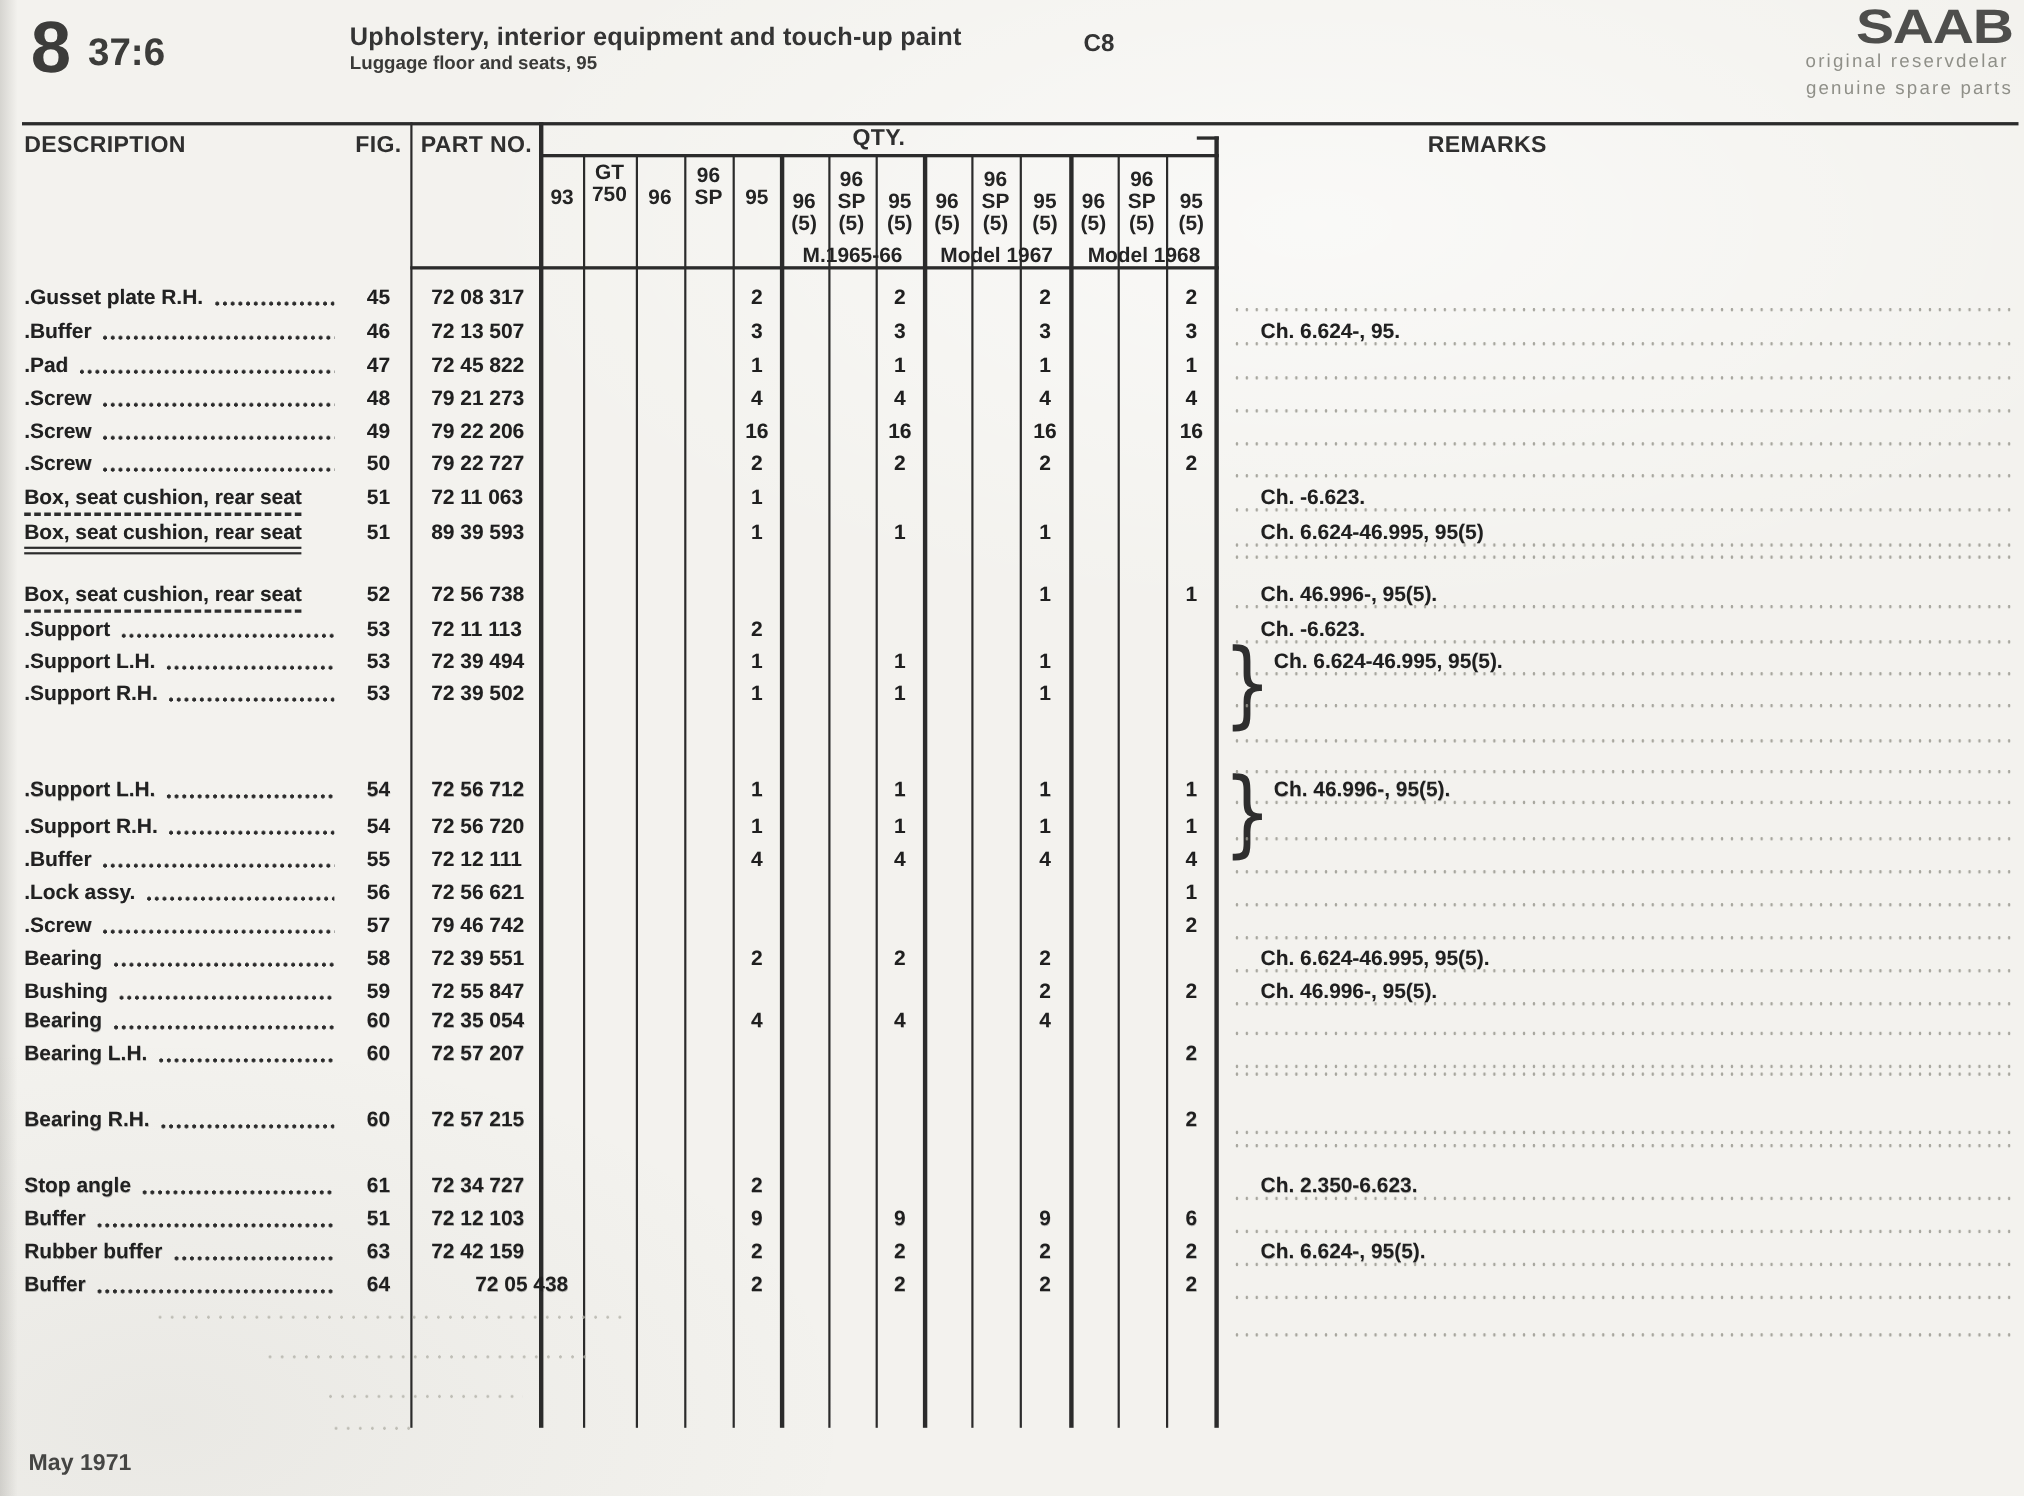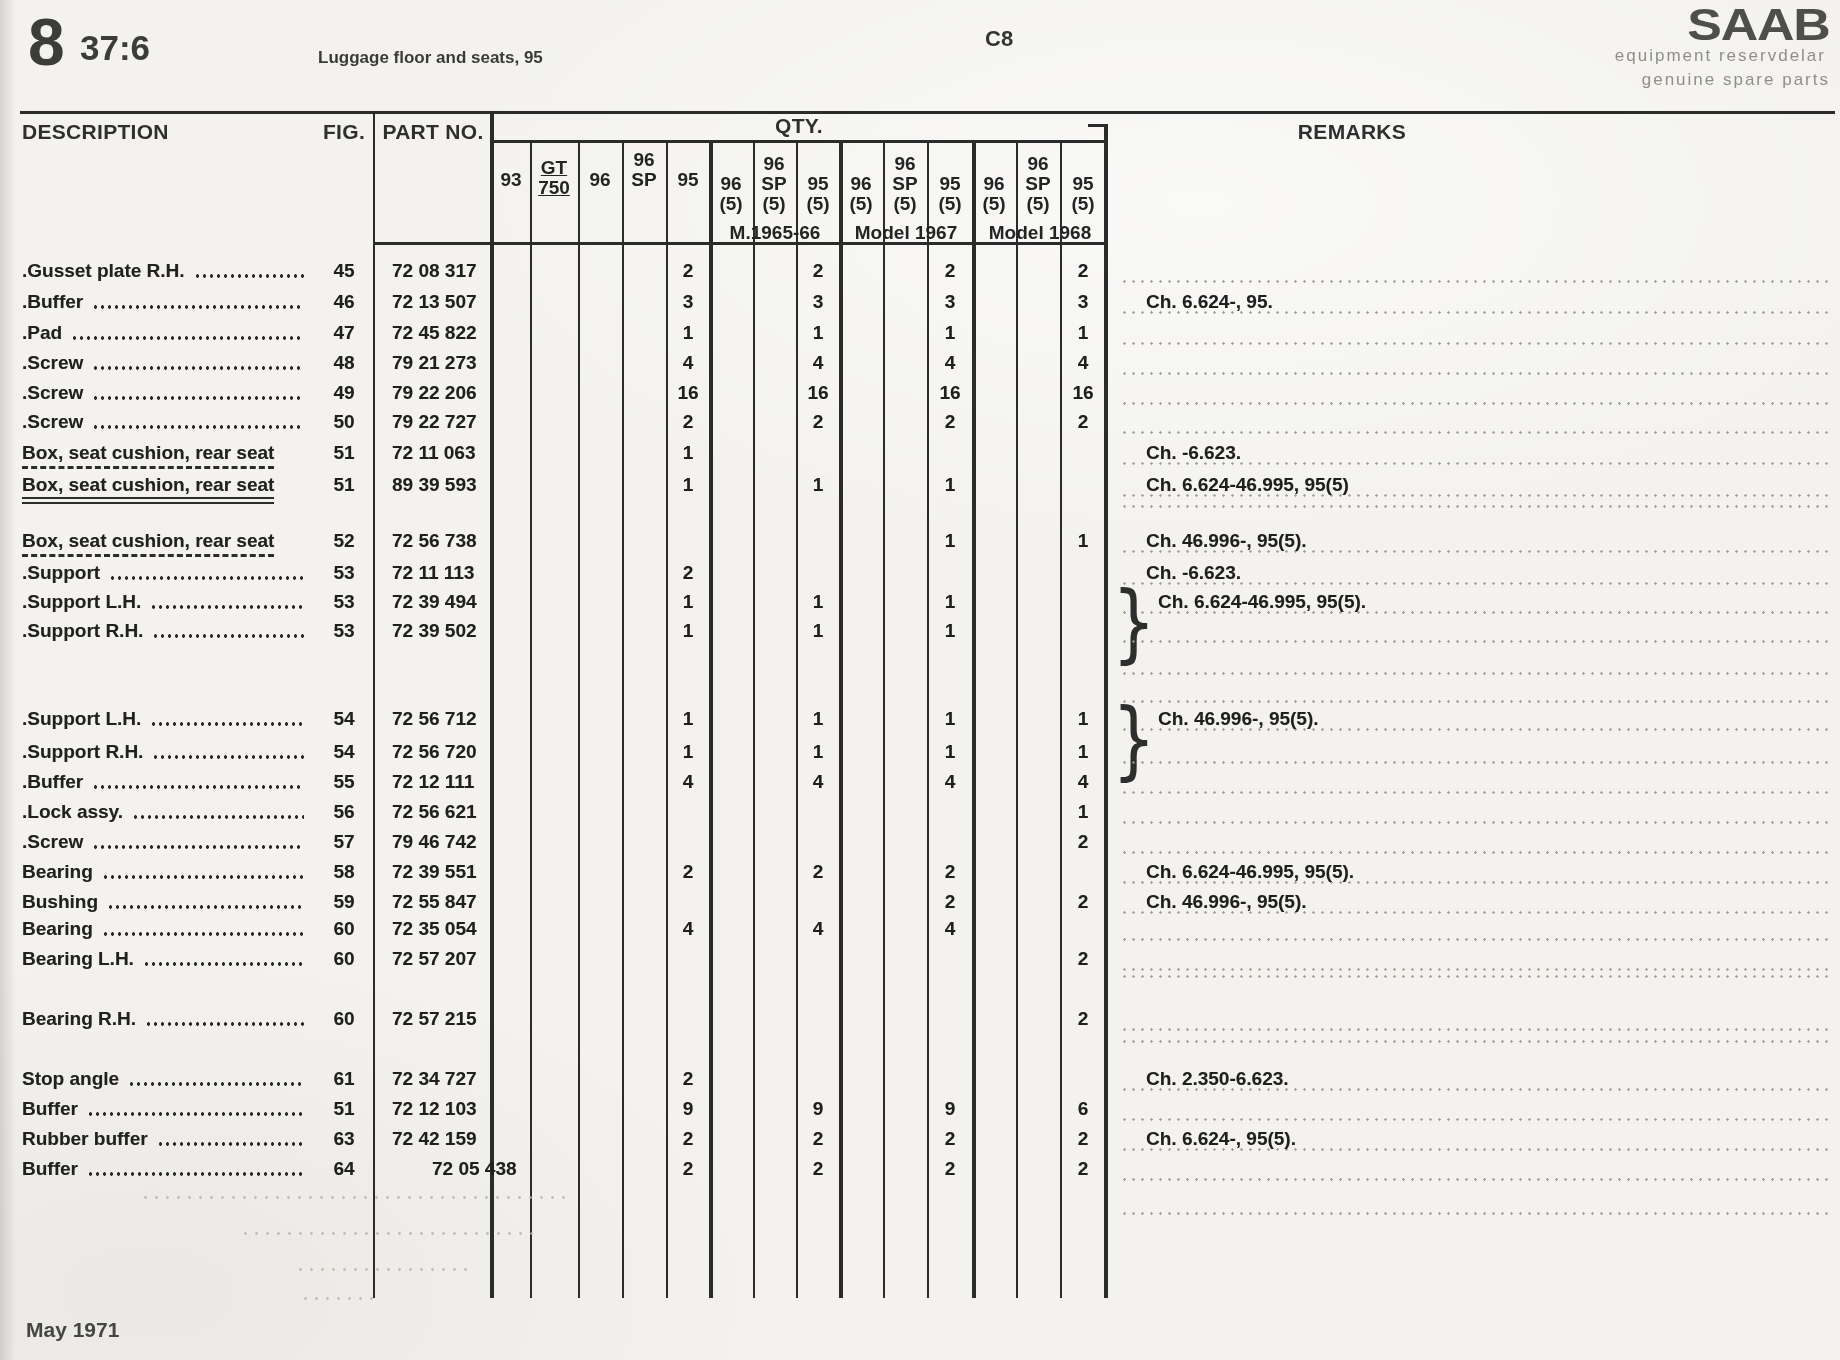--- a/index.html
+++ b/index.html
@@ -55,24 +55,25 @@
     background-size:11px 3px;opacity:.8;}
 </style>
 </head>
 <body>
 
 <div class="sheet">
   <div class="gutter"></div>
 
   <div class="sec-num">8</div>
   <div class="sec-ref">37:6</div>
+  <div class="doc-title">Upholstery, interior equipment and touch-up paint</div>
   <div class="doc-code">C8</div>
   <div class="doc-subtitle">Luggage floor and seats, 95</div>
   <div class="brand">SAAB</div>
-  <div class="brand-tag1">equipment reservdelar</div>
+  <div class="brand-tag1">original reservdelar</div>
   <div class="brand-tag2">genuine spare parts</div>
 
   <div class="hline" style="left:20px;top:111px;width:1815px;height:3px;"></div>
   <div class="hline" style="left:492px;top:140px;width:616px;height:3px;"></div>
   <div class="hline" style="left:373px;top:242px;width:735px;height:3px;"></div>
   <div class="hline" style="left:1088px;top:124px;width:20px;height:3px;"></div>
 
   <div class="vline" style="left:373px;top:111px;width:2px;height:1187px;"></div>
   <div class="vline" style="left:490px;top:111px;width:4px;height:1187px;"></div>
   <div class="vline" style="left:530px;top:142px;width:2px;height:1156px;"></div>
@@ -91,21 +92,21 @@
   <div class="vline" style="left:1104px;top:124px;width:4px;height:1174px;"></div>
 
   <div class="headlabel" style="left:22px;top:120px;">DESCRIPTION</div>
   <div class="headlabel center" style="left:344px;top:120px;">FIG.</div>
   <div class="headlabel center" style="left:433px;top:120px;">PART NO.</div>
   <div class="headlabel center" style="left:799px;top:114px;">QTY.</div>
   <div class="headlabel center" style="left:1352px;top:120px;">REMARKS</div>
 
   <div id="qty-headers">
       <div class="colhead" style="left: 511px; top: 170px;">93</div>
-      <div class="colhead" style="left: 554px; top: 158px; text-decoration: underline;">GT
+      <div class="colhead" style="left: 554px; top: 148px;">GT
 750</div>
       <div class="colhead" style="left: 600px; top: 170px;">96</div>
       <div class="colhead" style="left: 644px; top: 150px;">96
 SP</div>
       <div class="colhead" style="left: 688px; top: 170px;">95</div>
       <div class="colhead" style="left: 731px; top: 174px;">96
 (5)</div>
       <div class="colhead" style="left: 774px; top: 154px;">96
 SP
 (5)</div>

